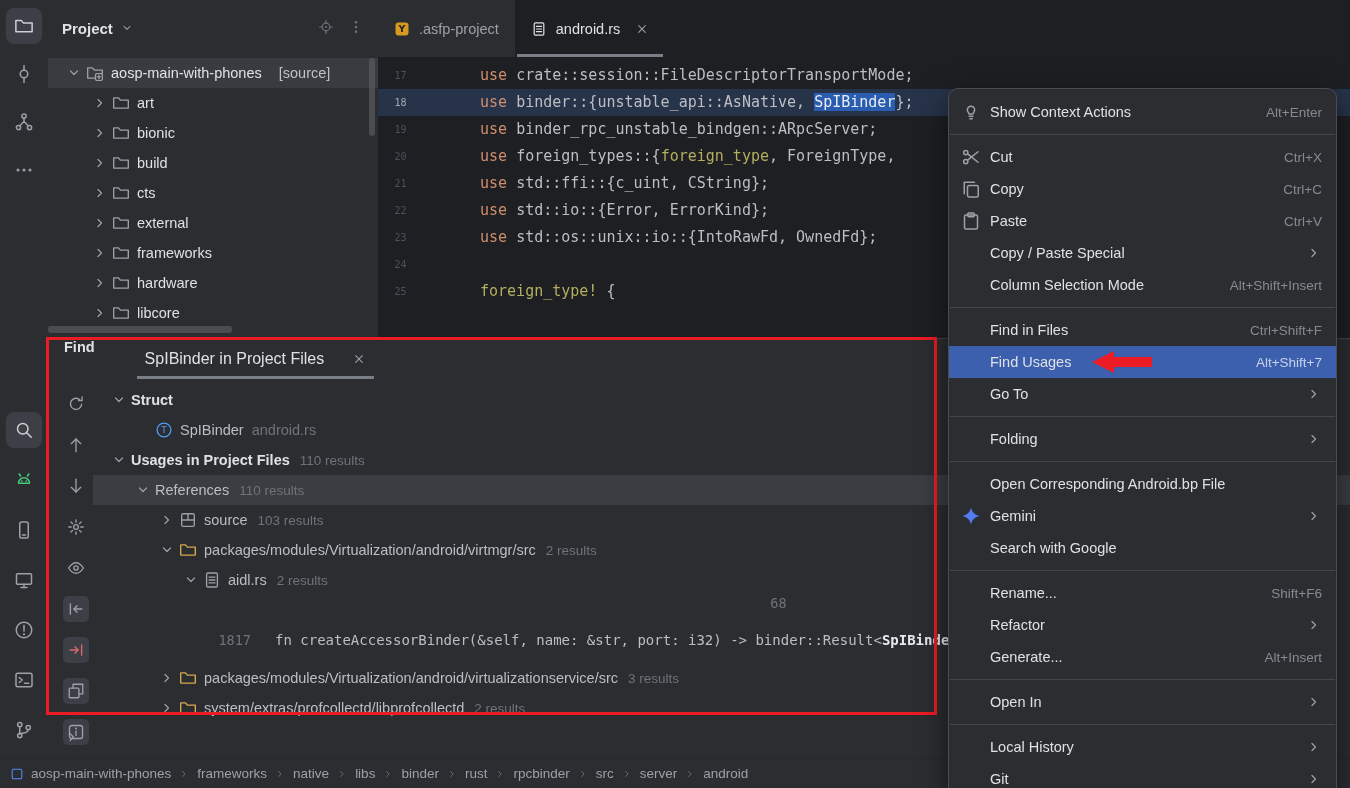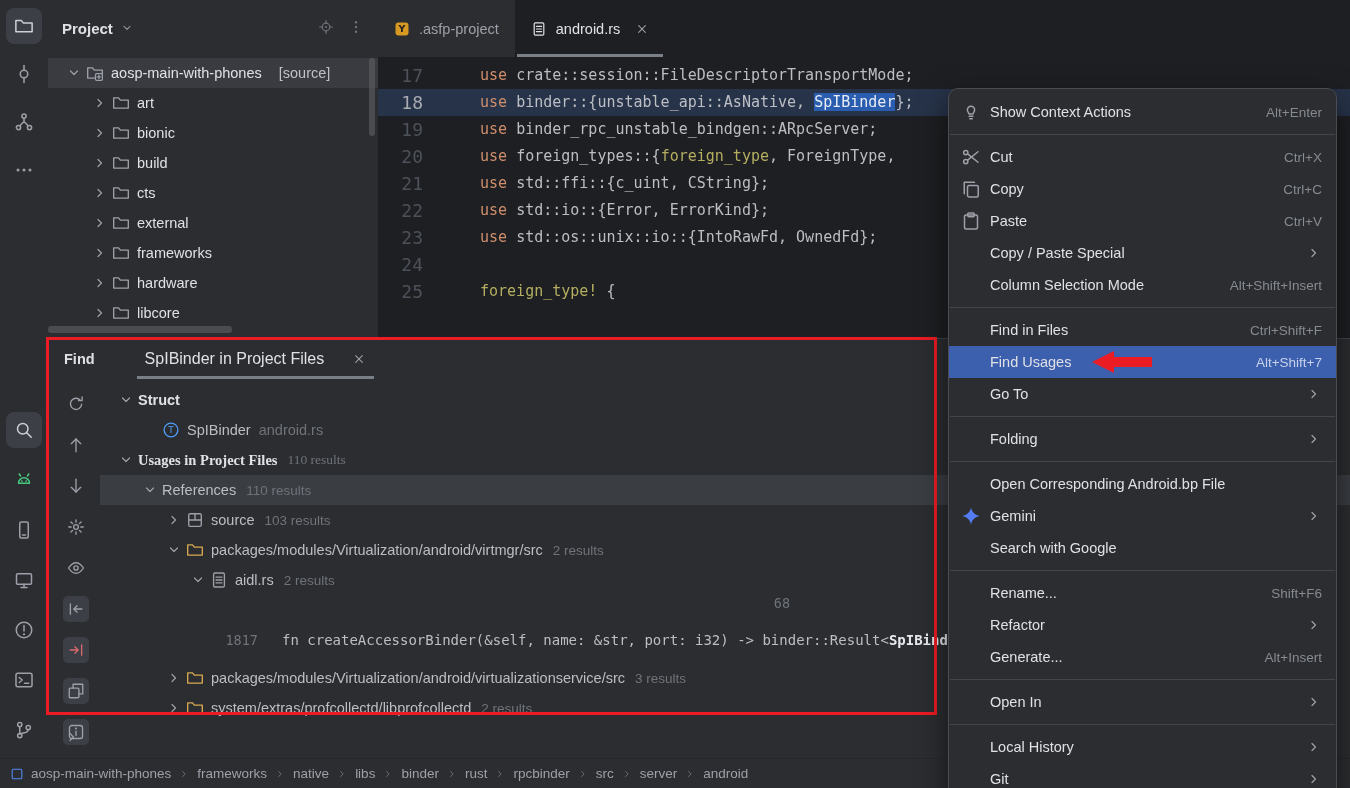--- a/index.html
+++ b/index.html
@@ -39,41 +39,41 @@
   #editor-tabs{height:57px;display:flex;align-items:stretch}
   .etab{display:flex;align-items:center;gap:9px;padding:0 16px;font-size:14.5px;position:relative;cursor:pointer;white-space:nowrap}
   .etab.inactive{background:#2b2d30;color:#9da0a8}
   .etab.active{color:#dfe1e5}
   .etab.active::after{content:"";position:absolute;left:2px;right:2px;bottom:0;height:3px;background:#7a7e87}
   .etab .tabic{flex:0 0 16px}
   .etab .close{color:#9da0a8;margin-left:6px}
   #code{position:absolute;top:57px;left:0;right:0;padding-top:5px;
         font-family:"DejaVu Sans Mono","Liberation Mono",monospace;font-size:15px}
   .crow{height:27px;line-height:27px;display:flex;white-space:pre}
-  .crow .lnum{flex:0 0 45px;text-align:right;color:#4d515a;font-size:18px}
+  .crow .lnum{flex:0 0 45px;text-align:center;color:#4d515a;font-size:10px}
   .crow .lbody{padding-left:57px}
   .crow.caret{background:#273349}
   .crow.caret .lnum{color:#a8abb2}
   .tok-kw{color:#cf8e6d}
   .tok-macro{color:#b3ae60}
   .tok-plain{color:#bcbec4}
   .tok-sel{background:#2a5db0;color:#e8ecf2}
 
   
   #find-panel{position:absolute;left:48px;top:338px;width:1302px;height:420px;background:#2b2d30;border-top:1px solid #43454a}
-  #find-header{height:40px;display:flex;align-items:center;position:relative}
+  #find-header{height:40px;display:flex;align-items:flex-start;position:relative}
   #find-title{font-weight:bold;font-size:14.5px;margin-left:16px}
   #find-tab{margin-left:40px;height:40px;display:flex;align-items:center;gap:28px;padding:0 10px;position:relative;font-size:16px;cursor:pointer}
   #find-tab::after{content:"";position:absolute;left:2px;right:2px;bottom:0;height:3px;background:#7a7e87}
   #find-tab-close{color:#9da0a8;display:inline-flex}
   #find-toolbar{position:absolute;left:8px;top:52px;width:40px;display:flex;flex-direction:column;gap:15px;align-items:center}
   .ft-btn{width:26px;height:26px;border-radius:5px;display:flex;align-items:center;justify-content:center;color:#9da0a8;cursor:pointer}
   .ft-btn.boxed{background:#3c3f45}
   .ft-btn.accent{color:#d9696f}
-  #find-tree{position:absolute;left:52px;top:46px;right:0}
+  #find-tree{position:absolute;left:45px;top:46px;right:0}
   .frow{height:30px;display:flex;align-items:center;font-size:14.5px;color:#bcbec4;white-space:nowrap;overflow:hidden;cursor:pointer}
   .frow.selected{background:#3a3d42}
   .frow .bold{font-weight:bold;color:#dfe1e5}
   .fcount{color:#6f737a;margin-left:10px;font-size:13.5px}
   .fdim{color:#6f737a;margin-left:8px}
   .fnum{flex:0 0 44px;text-align:right;color:#6f737a;font-family:"DejaVu Sans Mono","Liberation Mono",monospace;font-size:13.5px}
   .fprev{font-family:"DejaVu Sans Mono","Liberation Mono",monospace;font-size:14px;margin-left:24px;color:#bcbec4}
   .fmatch{font-weight:bold;color:#e6e9ee}
   .ficon-folder{color:#d8a851}
   #find-bottom-chevron{position:absolute;left:16px;top:390px;color:#9da0a8;display:inline-flex;cursor:pointer}
@@ -422,21 +422,21 @@
         </div>
         <div class="frow" style="padding-left: 42px;">
           <span class="chev-spacer"></span>
           <svg class="ic ticon" width="18" height="18" viewBox="0 0 16 16" fill="none" stroke="currentColor" stroke-width="1.2" stroke-linecap="round" stroke-linejoin="round">
             <circle cx="8" cy="8" r="6.1" stroke="#4f9cf7"></circle>
             <text x="8" y="11" font-size="8" text-anchor="middle" fill="#4f9cf7" stroke="none" font-family="DejaVu Sans, sans-serif">T</text>
           </svg>
           <span class="flabel">SpIBinder</span>
           <span class="fdim">android.rs</span>
         </div>
-        <div class="frow" style="padding-left: 18px; font-family: Liberation Serif, serif;">
+        <div class="frow" style="padding-left: 18px;">
           <svg class="ic chev" width="16" height="16" viewBox="0 0 16 16" fill="none" stroke="currentColor" stroke-width="1.2" stroke-linecap="round" stroke-linejoin="round">
             <polyline points="4.5,6 8,9.5 11.5,6"></polyline>
           </svg>
           <span class="bold">Usages in Project Files</span>
           <span class="fcount">110 results</span>
         </div>
         <div class="frow selected" style="padding-left: 42px;">
           <svg class="ic chev" width="16" height="16" viewBox="0 0 16 16" fill="none" stroke="currentColor" stroke-width="1.2" stroke-linecap="round" stroke-linejoin="round">
             <polyline points="4.5,6 8,9.5 11.5,6"></polyline>
           </svg>

